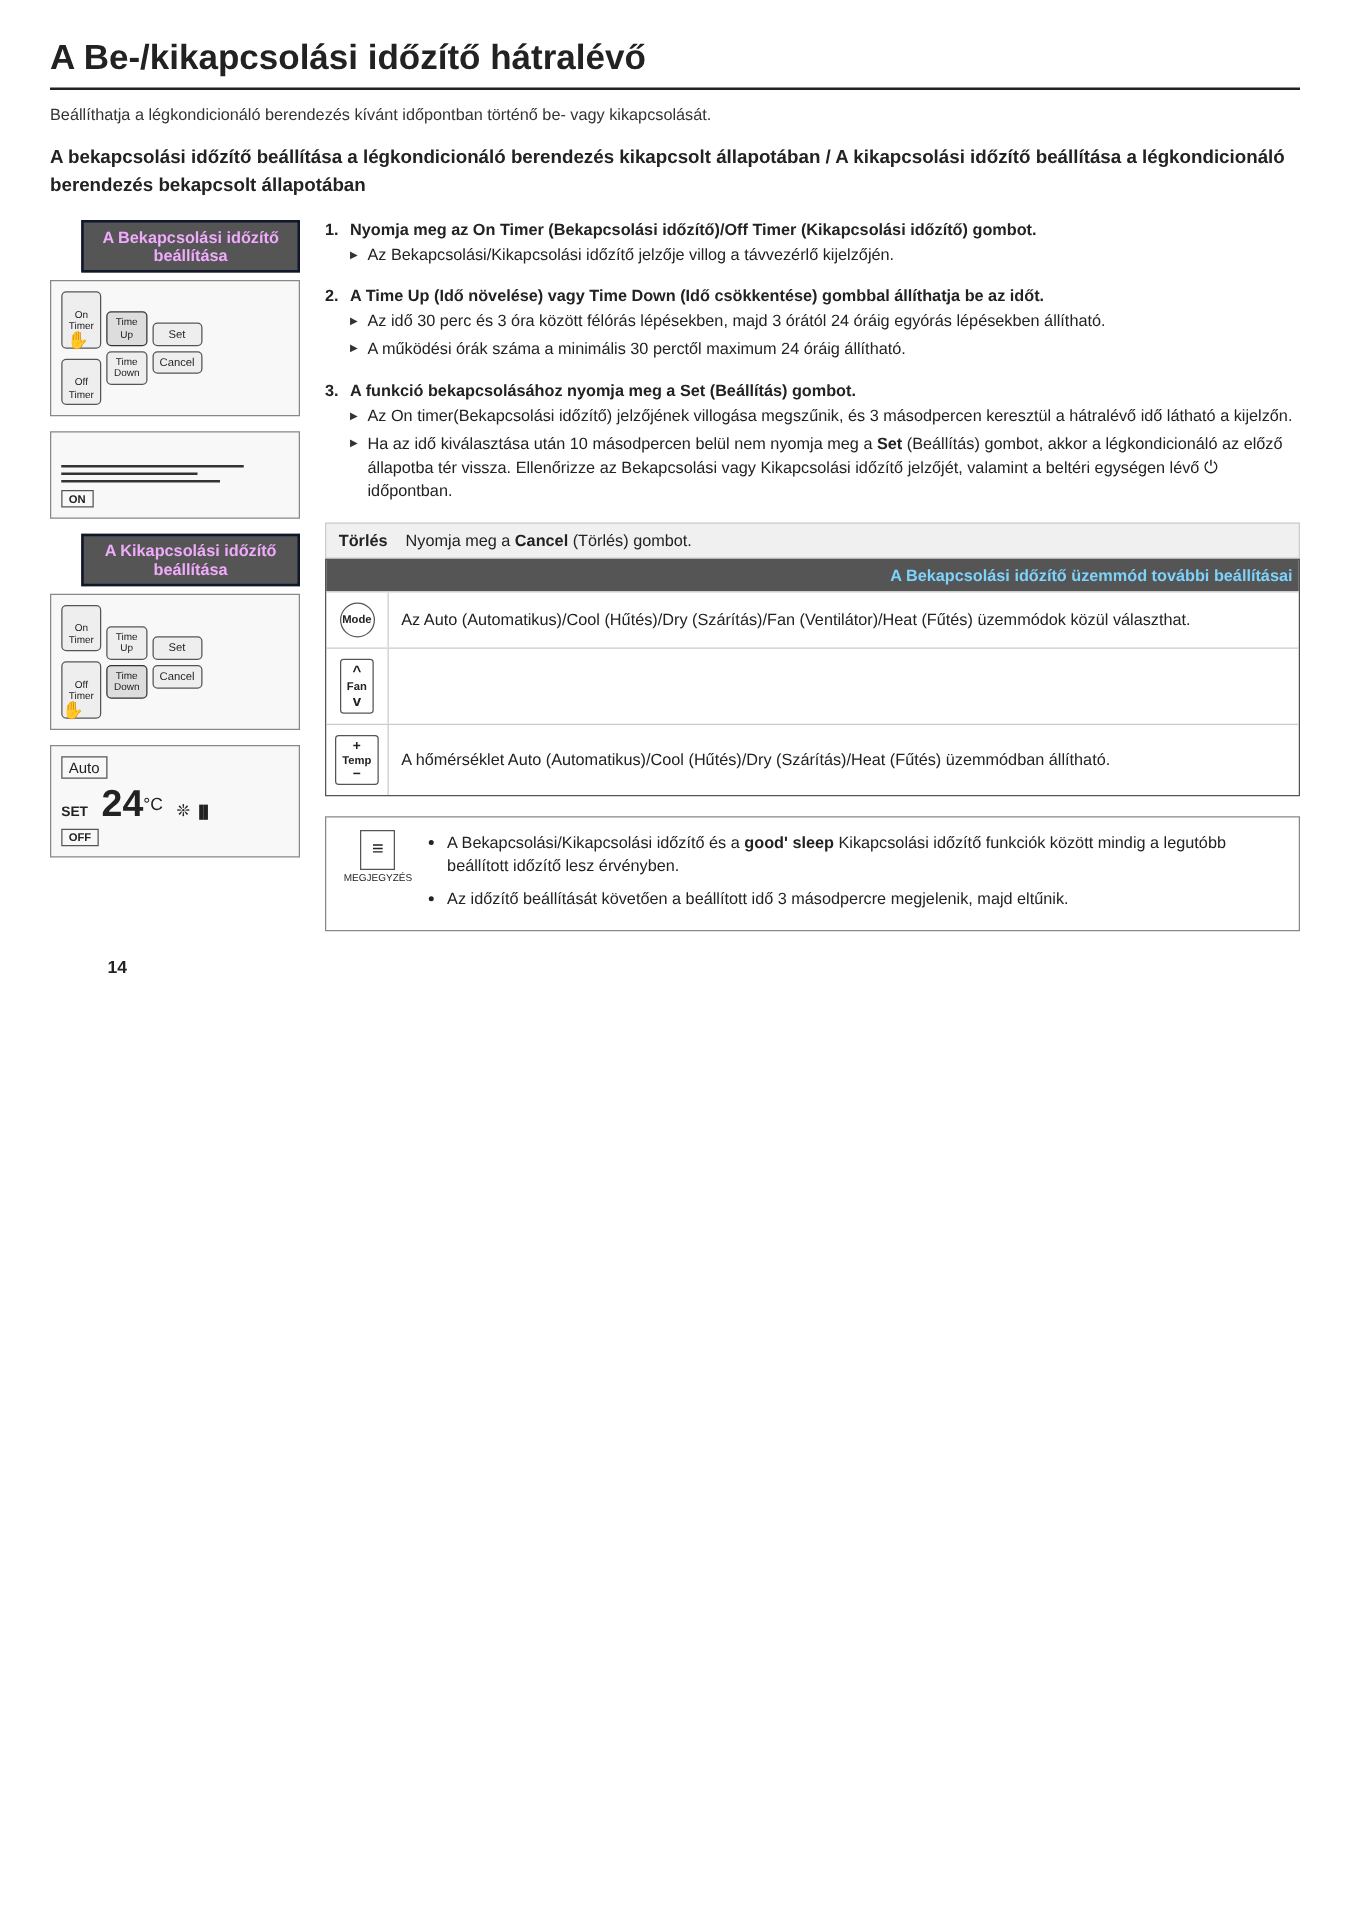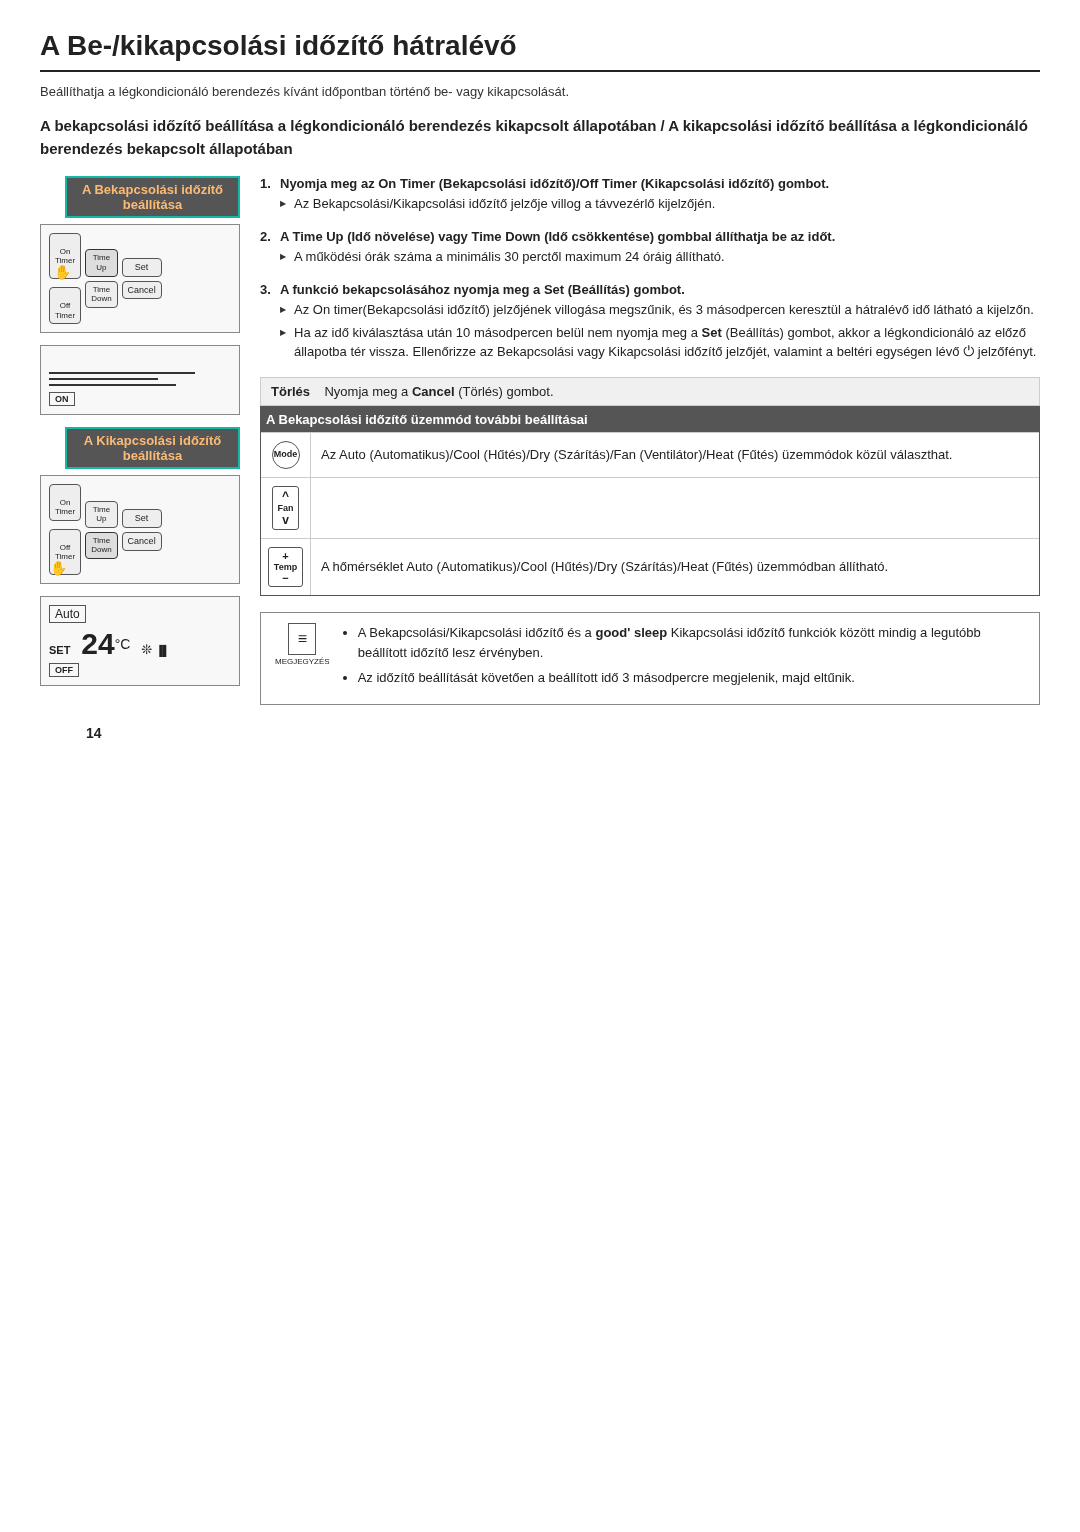--- a/index.html
+++ b/index.html
@@ -34,24 +34,24 @@
       gap: 20px;
     }
     .left-column {
       width: 200px;
       flex-shrink: 0;
     }
     .right-column {
       flex: 1;
     }
     .section-box {
-      border: 2px solid #14b8a6;
+      border: 2px solid #0f172a;
       background: #555;
       padding: 4px 8px;
-      color: #fdba74;
+      color: #f0abfc;
       font-weight: bold;
       font-size: 13px;
       text-align: center;
       margin-bottom: 6px;
       margin-left: 25px;
     }
     .remote-diagram {
       border: 1.5px solid #888;
       padding: 8px;
       margin-bottom: 12px;
@@ -204,22 +204,22 @@
       font-size: 13px;
       margin-bottom: 0;
       border: 1px solid #ccc;
     }
     .table-section {
       border: 1.5px solid #555;
       margin-top: 0;
     }
     .table-header {
       background: #555;
-      color: #ffffff;
-      text-align: left;
+      color: #7dd3fc;
+      text-align: right;
       padding: 5px;
       font-weight: bold;
       font-size: 13px;
     }
     .table-row {
       display: flex;
       border-top: 1px solid #ccc;
       align-items: center;
     }
     .table-icon-cell {
@@ -419,35 +419,36 @@
           </div>
         </div>
       </li>
 
       <li>
         <div class="num-item">
           <span class="num-label">2.</span>
           <div class="item-content">
             <div class="item-title">A Time Up (Idő növelése) vagy Time Down (Idő csökkentése) gombbal állíthatja be az időt.</div>
             <ul class="bullet-list">
+              <li>Az idő 30 perc és 3 óra között félórás lépésekben, majd 3 órától 24 óráig egyórás lépésekben állítható.</li>
               <li>A működési órák száma a minimális 30 perctől maximum 24 óráig állítható.</li>
             </ul>
           </div>
         </div>
       </li>
 
       <li>
         <div class="num-item">
           <span class="num-label">3.</span>
           <div class="item-content">
             <div class="item-title">A funkció bekapcsolásához nyomja meg a Set (Beállítás) gombot.</div>
             <ul class="bullet-list">
               <li>Az On timer(Bekapcsolási időzítő) jelzőjének villogása megszűnik, és 3 másodpercen keresztül a hátralévő idő látható a kijelzőn.</li>
               <li>
-                <span>Ha az idő kiválasztása után 10 másodpercen belül nem nyomja meg a </span><strong>Set</strong><span> (Beállítás) gombot, akkor a légkondicionáló az előző állapotba tér vissza. Ellenőrizze az Bekapcsolási vagy Kikapcsolási időzítő jelzőjét, valamint a beltéri egységen lévő </span><span style="font-size:14px;">⏻</span><span> jelzőfényt.</span>
+                <span>Ha az idő kiválasztása után 10 másodpercen belül nem nyomja meg a </span><strong>Set</strong><span> (Beállítás) gombot, akkor a légkondicionáló az előző állapotba tér vissza. Ellenőrizze az Bekapcsolási vagy Kikapcsolási időzítő jelzőjét, valamint a beltéri egységen lévő </span><span style="font-size:14px;">⏻</span><span> időpontban.</span>
               </li>
             </ul>
           </div>
         </div>
       </li>
     </ol>
 
     <div class="toerles-row">
       <span class="bold-inline">Törlés</span>
       &nbsp;&nbsp;

